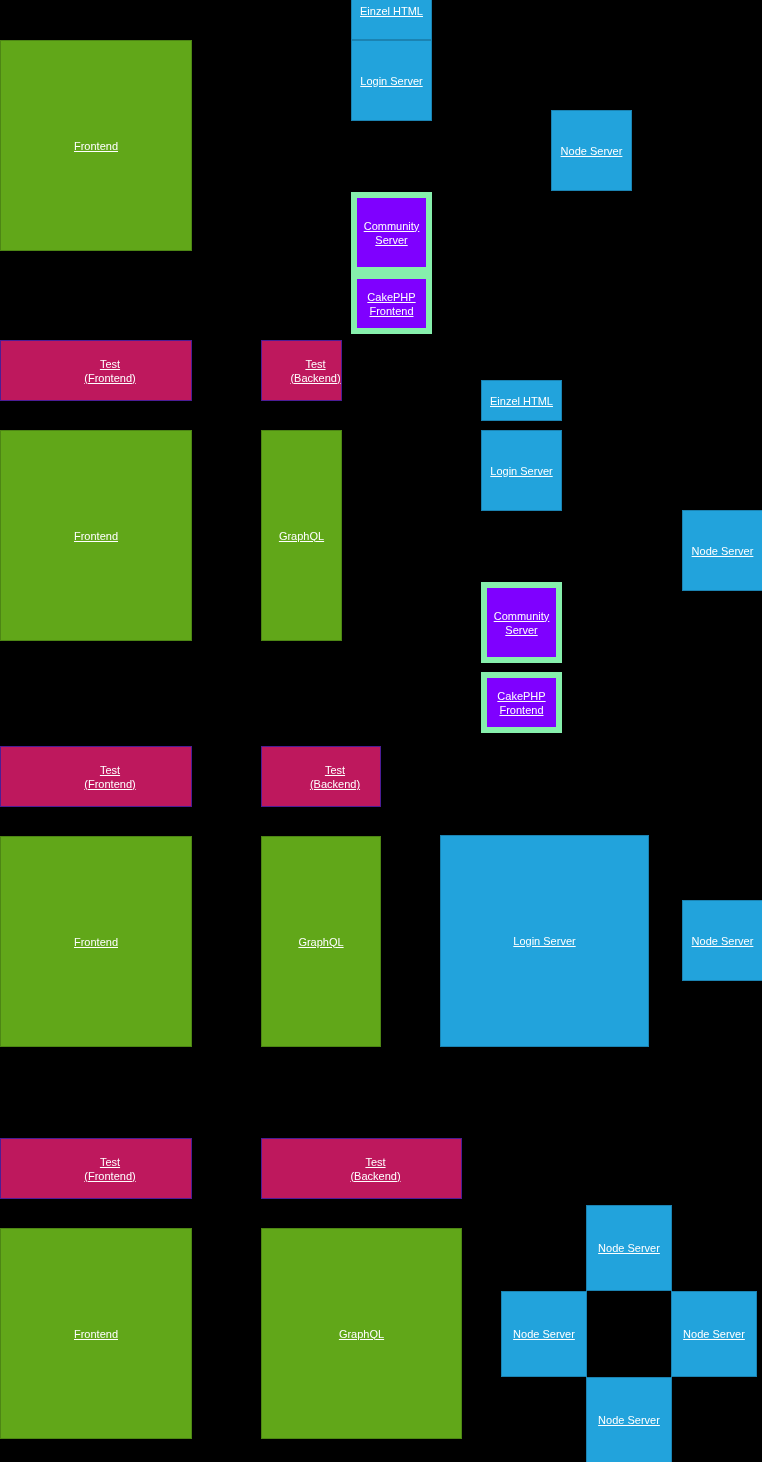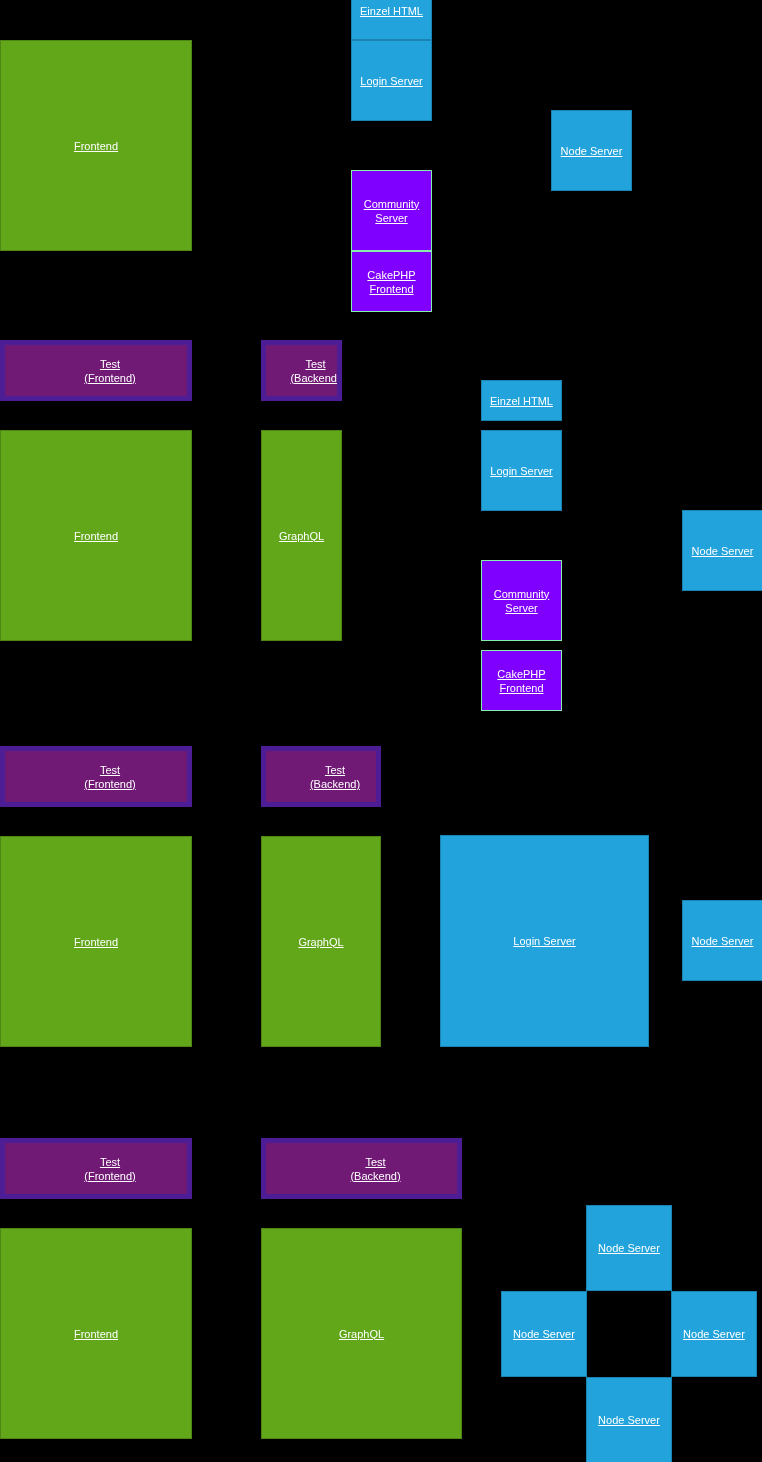--- a/index.html
+++ b/index.html
@@ -25,22 +25,22 @@
     text-align: center;
     color: #ffffff;
     font-size: 11px;
     line-height: 14px;
     font-family: "Liberation Sans", sans-serif;
     white-space: pre-line;
     overflow: hidden;
   }
   .green  { background: #61a719; border: 1px solid #4d8614; }
   .blue   { background: #22a3dc; border: 1px solid #1b83b2; }
-  .purple { background: #7f00ff; border: 1px solid #86efac; }
-  .yellow { background: #701a75; border: 5px solid #4c1d95; padding-left: 28px; }
+  .purple { background: #7f00ff; border: 6px solid #86efac; margin-top: 22px; }
+  .yellow { background: #be185d; border: 1px solid #4c1d95; padding-left: 28px; }
   .label {
     pointer-events: none;
     display: block;
     white-space: pre-line;
     text-decoration: underline;
   }
 </style>
 </head>
 <body>
 

